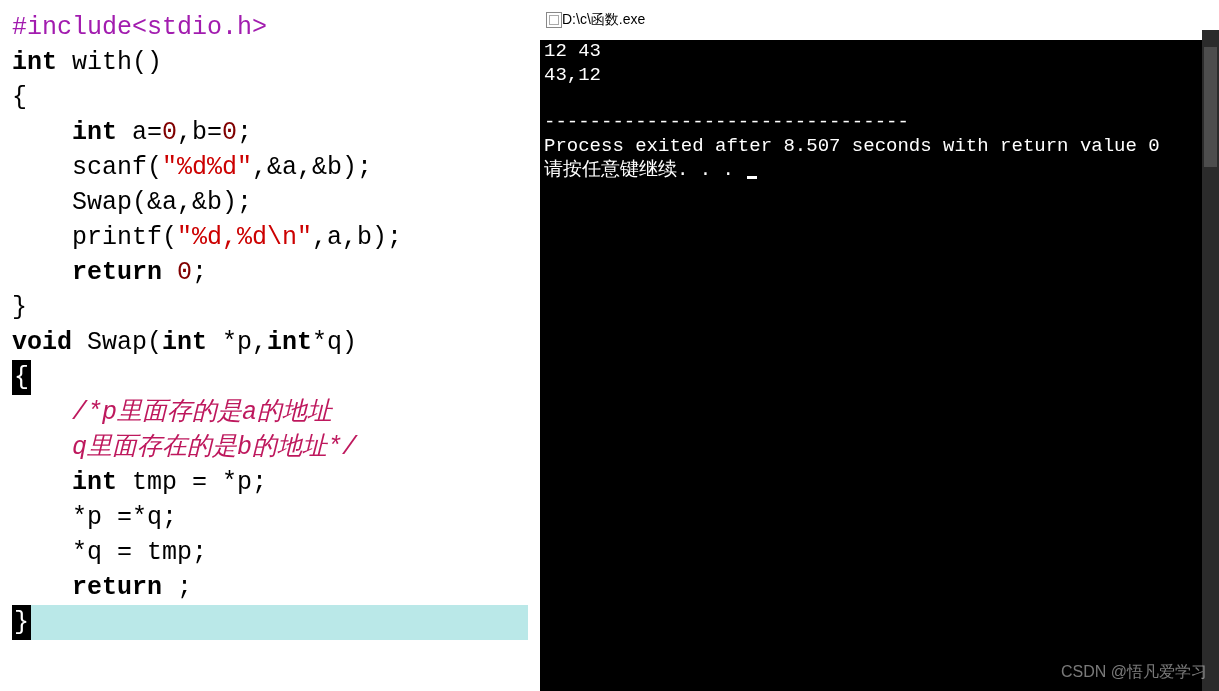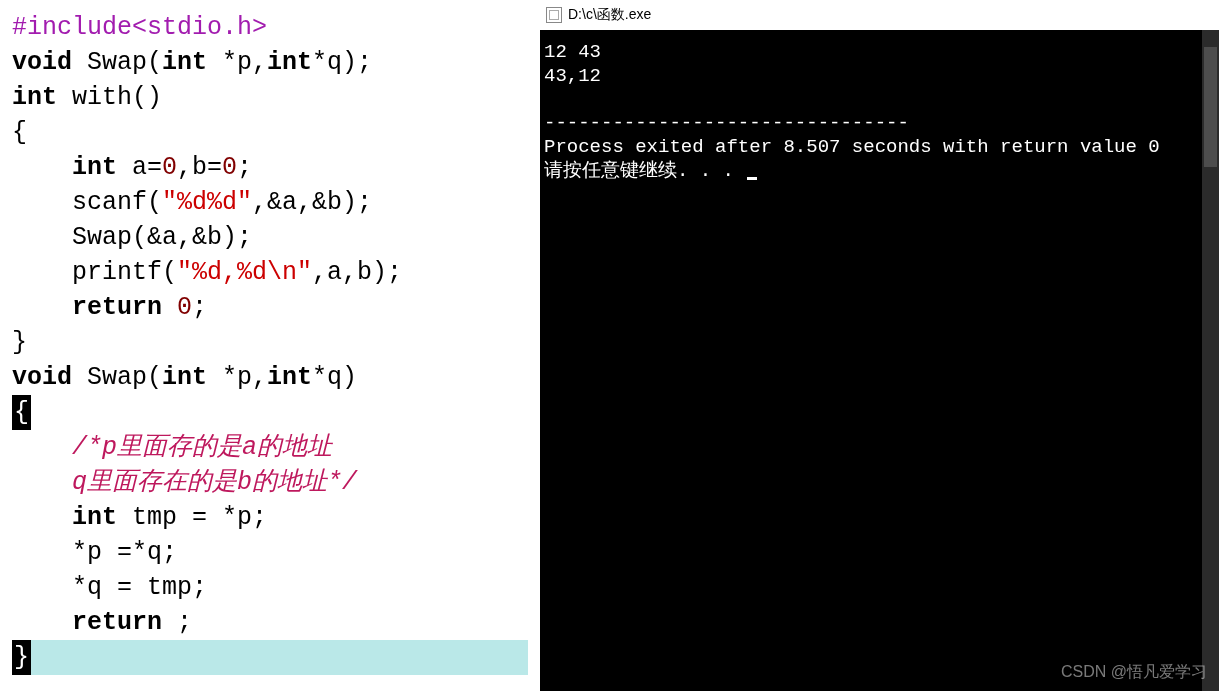--- a/index.html
+++ b/index.html
@@ -45,28 +45,27 @@
     }
     .console-pane {
       flex: 1;
       height: 691px;
       background: #000000;
       display: flex;
       flex-direction: column;
       position: relative;
     }
     .title-bar {
-      height: 30px;
+      height: 40px;
       background: #ffffff;
       display: flex;
       align-items: center;
       padding: 0 6px;
       font-family: 'Microsoft YaHei', 'SimSun', sans-serif;
       font-size: 14px;
-      gap: 6px;
       color: #000000;
     }
     .title-icon {
       width: 16px;
       height: 16px;
       border: 1px solid #888;
       background: #fff;
       display: inline-block;
       position: relative;
     }
@@ -74,21 +73,21 @@
       content: '';
       position: absolute;
       top: 2px;
       left: 2px;
       right: 2px;
       bottom: 2px;
       border: 1px solid #aaa;
     }
     .console-body {
       flex: 1;
-      padding: 11px 4px;
+      padding: 0 4px;
       color: #ffffff;
       font-family: 'SimSun', 'Courier New', monospace;
       font-size: 19px;
       line-height: 1.25;
       white-space: pre;
       border-radius: 9px;
     }
     .cursor {
       display: inline-block;
       width: 10px;
@@ -122,21 +121,20 @@
       right: 2px;
       height: 120px;
       background: #4d4d4d;
     }
   </style>
 </head>
 <body>
 
 <div class="editor-pane">
   <div class="code-line"><span class="preproc">#include&lt;stdio.h&gt;</span></div>
-  <div class="code-line"><span class="keyword">void</span><span> Swap(</span><span class="keyword">int</span><span> *p,</span><span class="keyword">int</span><span>*q);</span></div>
   <div class="code-line"><span class="keyword">int</span><span> with()</span></div>
   <div class="code-line"><span>{</span></div>
   <div class="code-line">    <span class="keyword">int</span><span> a=</span><span class="number">0</span><span>,b=</span><span class="number">0</span><span>;</span></div>
   <div class="code-line">    <span>scanf(</span><span class="string">"%d%d"</span><span>,&amp;a,&amp;b);</span></div>
   <div class="code-line">    <span>Swap(&amp;a,&amp;b);</span></div>
   <div class="code-line">    <span>printf(</span><span class="string">"%d,%d\n"</span><span>,a,b);</span></div>
   <div class="code-line">    <span class="keyword">return</span><span class="number"> 0</span><span>;</span></div>
   <div class="code-line"><span>}</span></div>
   <div class="code-line"><span class="keyword">void</span><span> Swap(</span><span class="keyword">int</span><span> *p,</span><span class="keyword">int</span><span>*q)</span></div>
   <div class="code-line"><span class="highlight-dark">{</span></div>

